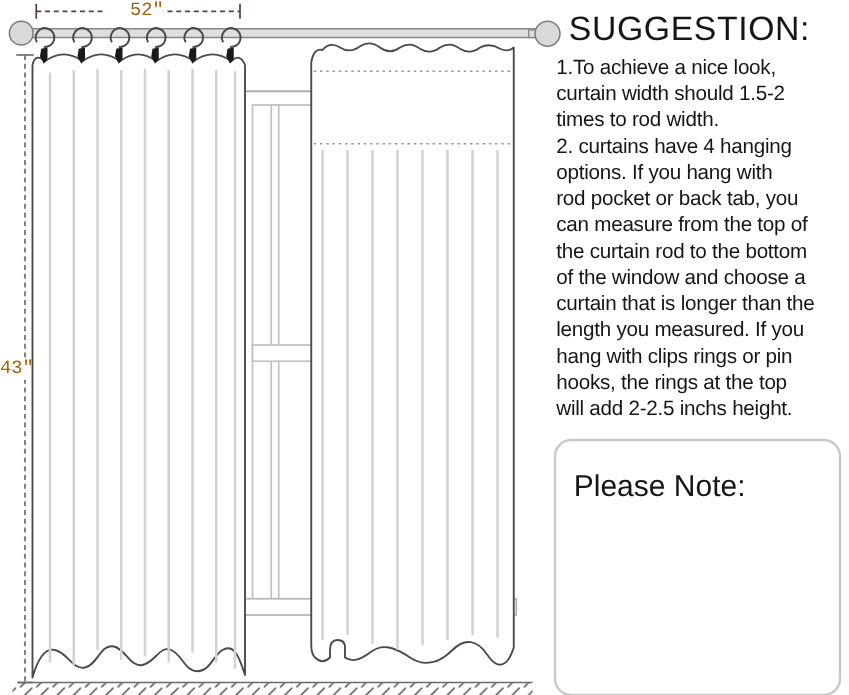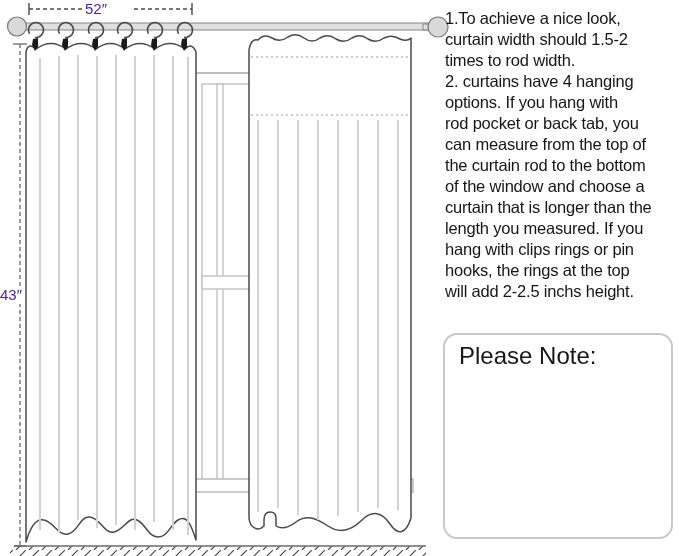--- a/index.html
+++ b/index.html
@@ -2,33 +2,33 @@
 <html><head>
 <meta charset="utf-8">
 <style>
   html,body{margin:0;padding:0;background:#ffffff;}
   #stage{
     position:relative;width:679px;height:556px;background:#ffffff;overflow:hidden;
     font-family:"Liberation Sans", sans-serif;color:#161616;
   }
   #diagram-svg{position:absolute;left:0;top:0;}
   .measure-label{
-    position:absolute;background:#ffffff;font-size:15px;color:#4c1d95;
-    text-align:left;line-height:17px;
+    position:absolute;background:#ffffff;font-size:15px;color:#a16207;
+    text-align:right;line-height:17px;font-family:Liberation Mono, monospace;
   }
   #rod-width-label{left:85px;top:0px;width:46px;height:17px;}
   #curtain-height-label{left:0px;top:286px;width:24px;height:18px;}
   #suggestion-block{position:absolute;left:443px;top:8px;width:236px;}
   #suggestion-title{font-size:27px;letter-spacing:.5px;margin:0 0 5px 12px;font-weight:400;}
   .text-lines{white-space:pre-line;}
   #suggestion-text{font-size:16.5px;line-height:21px;letter-spacing:-0.2px;margin-left:2px;}
   #note-box{
-    position:absolute;left:443px;top:333px;width:230px;height:206px;
+    position:absolute;left:443px;top:351px;width:230px;height:206px;
     border:2px solid #c9c9c9;border-radius:14px;box-sizing:border-box;
-    padding:7px 0 0 13px;background:#ffffff;
+    padding:23px 0 0 13px;background:#ffffff;
   }
   #note-title{font-size:24px;margin:0 0 4px 1px;font-weight:400;}
   #note-text{font-size:17.5px;line-height:23.5px;letter-spacing:-0.2px;}
 </style>
 </head>
 <body>
 
 <div id="stage">
 
   <svg id="diagram-svg" width="679" height="556" viewBox="0 0 679 556">
@@ -134,20 +134,21 @@
     <g>
       <line x1="14" y1="546" x2="426" y2="546" stroke="#6a6a6a" stroke-width="1.3"></line>
       <rect x="10" y="546.5" width="416" height="10" fill="url(#hatchp)"></rect>
     </g>
   </svg>
 
   <div class="measure-label" id="rod-width-label">52″</div>
   <div class="measure-label" id="curtain-height-label">43″</div>
 
   <div id="suggestion-block">
+    <div id="suggestion-title">SUGGESTION:</div>
     <div id="suggestion-text" class="text-lines">1.To achieve a nice look,
 curtain width should 1.5-2
 times to rod width.
 2. curtains have 4 hanging
 options. If you hang with
 rod pocket or back tab, you
 can measure from the top of
 the curtain rod to the bottom
 of the window and choose a
 curtain that is longer than the

